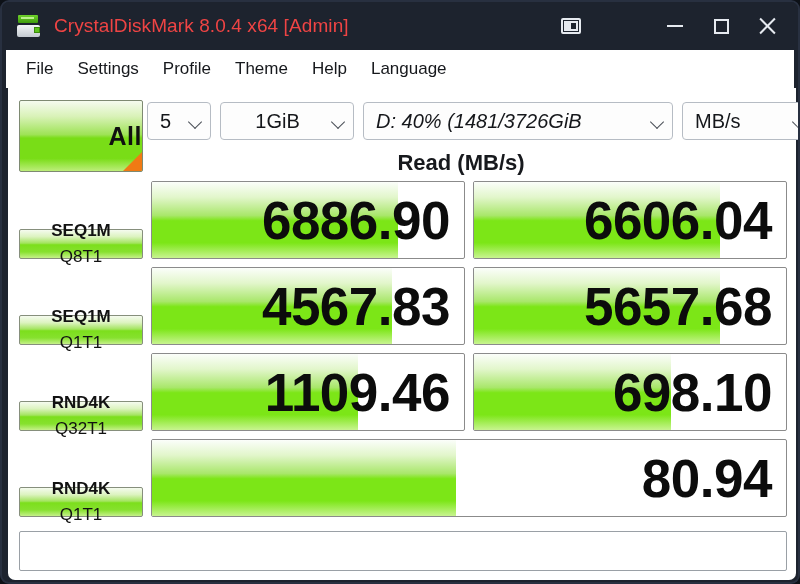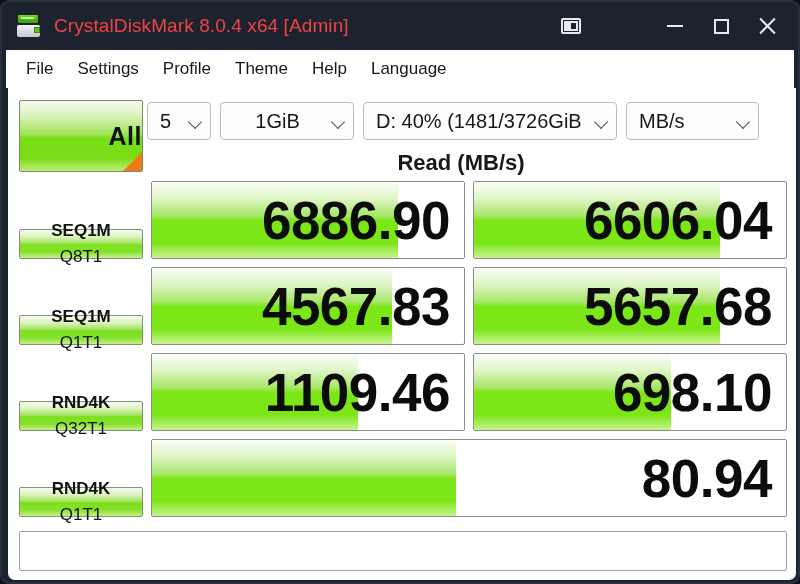--- a/index.html
+++ b/index.html
@@ -190,21 +190,21 @@
     content:"";
     position:absolute;
     left: 1px; top: 2px;
     width: 9px; height: 9px;
     border-left: 1.6px solid #4a4f57;
     border-bottom: 1.6px solid #4a4f57;
     transform: rotate(-45deg);
   }
   .combo-count { width: 64px; }
   .combo-size  { width: 134px; text-align: center; }
-  .combo-drive { width: 254px; }
+  .combo-drive { width: 310px; font-style: italic; }
   .combo-unit  { width: 133px; }
 
   
   .all-button {
     position: absolute;
     left: 11px; top: 12px;
     width: 124px; height: 72px;
     border: 1px solid #7e8a72;
     border-radius: 2px;
     background: linear-gradient(180deg,

